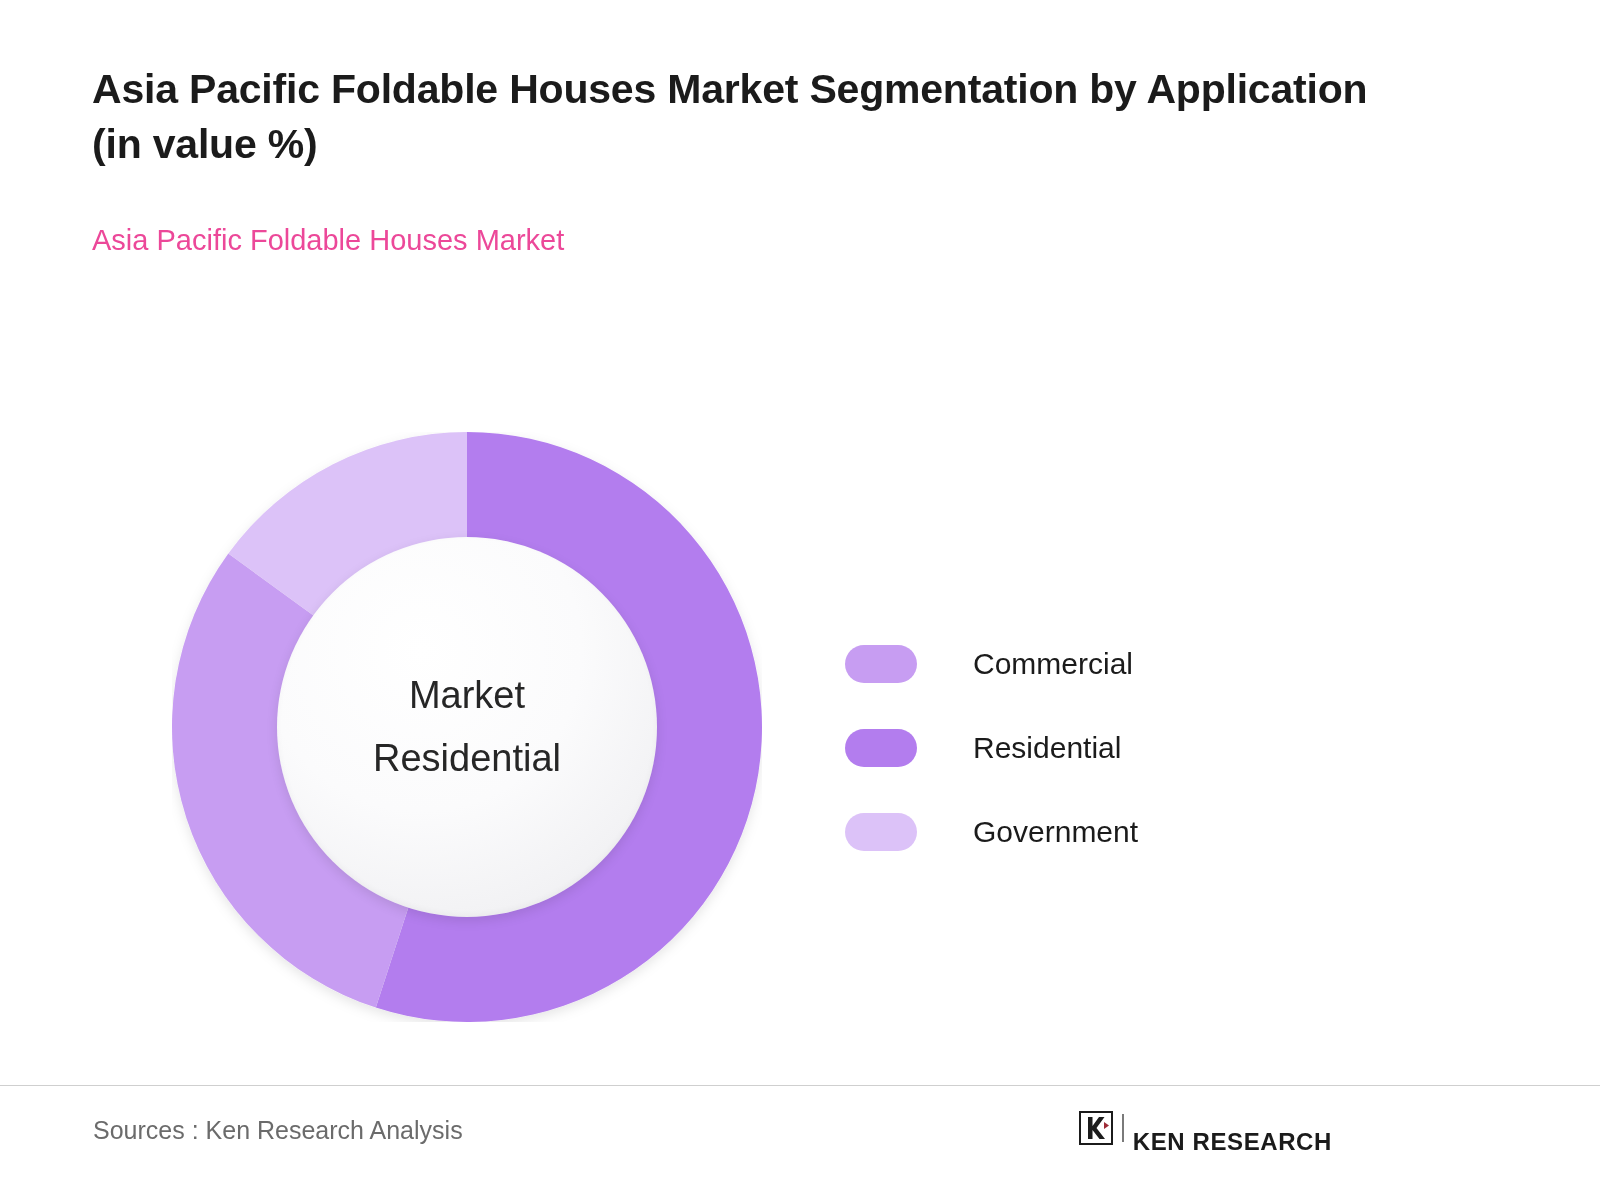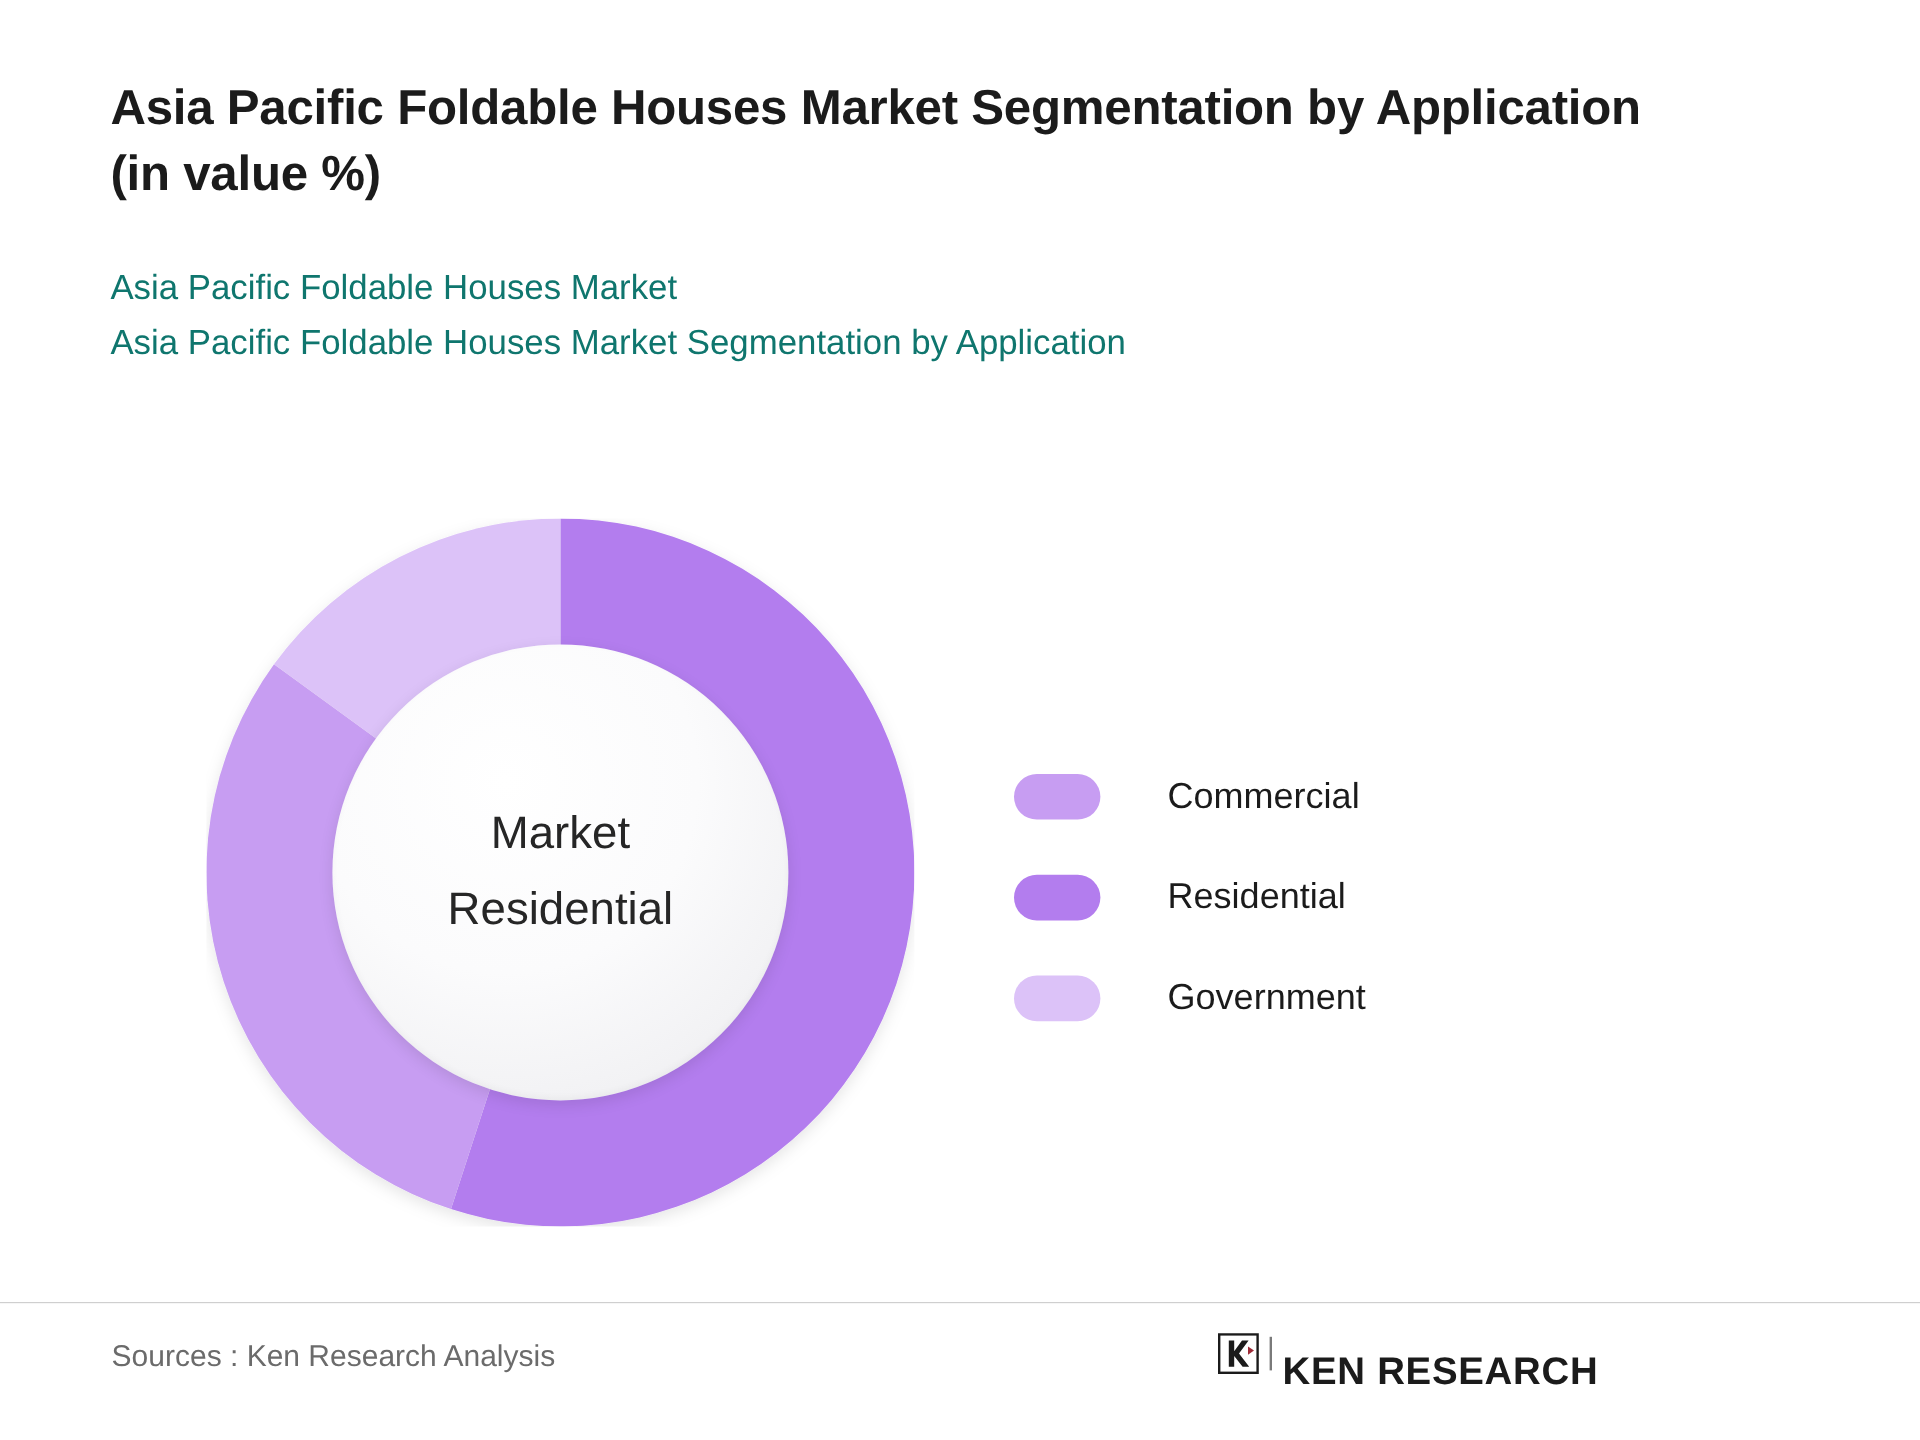--- a/index.html
+++ b/index.html
@@ -40,21 +40,21 @@
     line-height: 1.35;
     letter-spacing: -0.2px;
     margin: 0;
     max-width: 1320px;
   }
   .subtitle-block {
     margin-top: 44px;
   }
   .subtitle-line {
     font-size: 29px;
-    color: #0f766e;
+    color: #ec4899;
     line-height: 1.6;
     font-weight: normal;
   }
 
   
   .chart-area {
     position: absolute;
     left: 0;
     top: 400px;
     width: 1440px;
@@ -162,38 +162,37 @@
   }
   .logo-divider {
     width: 2px;
     height: 28px;
     background: #7a7a7a;
     margin: 0 9px;
     flex: 0 0 auto;
   }
   .logo-text {
     font-family: "Liberation Sans", sans-serif;
-    font-size: 32px;
+    font-size: 24px;
     font-weight: bold;
     letter-spacing: 0.6px;
     color: #1b1b1b;
     white-space: nowrap;
     margin-top: 28px;
   }
 </style>
 </head>
 <body>
 
 <div class="slide">
 
   <div class="header">
     <h1 class="chart-title">Asia Pacific Foldable Houses Market Segmentation by Application (in value %)</h1>
     <div class="subtitle-block">
       <div class="subtitle-line">Asia Pacific Foldable Houses Market</div>
-      <div class="subtitle-line">Asia Pacific Foldable Houses Market Segmentation by Application</div>
     </div>
   </div>
 
   <div class="chart-area">
 
     <div class="donut-wrap">
       <svg class="donut-svg" viewBox="0 0 590 590">
         <defs>
           <filter id="ringShadow" x="-20%" y="-20%" width="140%" height="140%">
             <feDropShadow dx="0" dy="4" stdDeviation="6" flood-color="#000000" flood-opacity="0.10"></feDropShadow>

